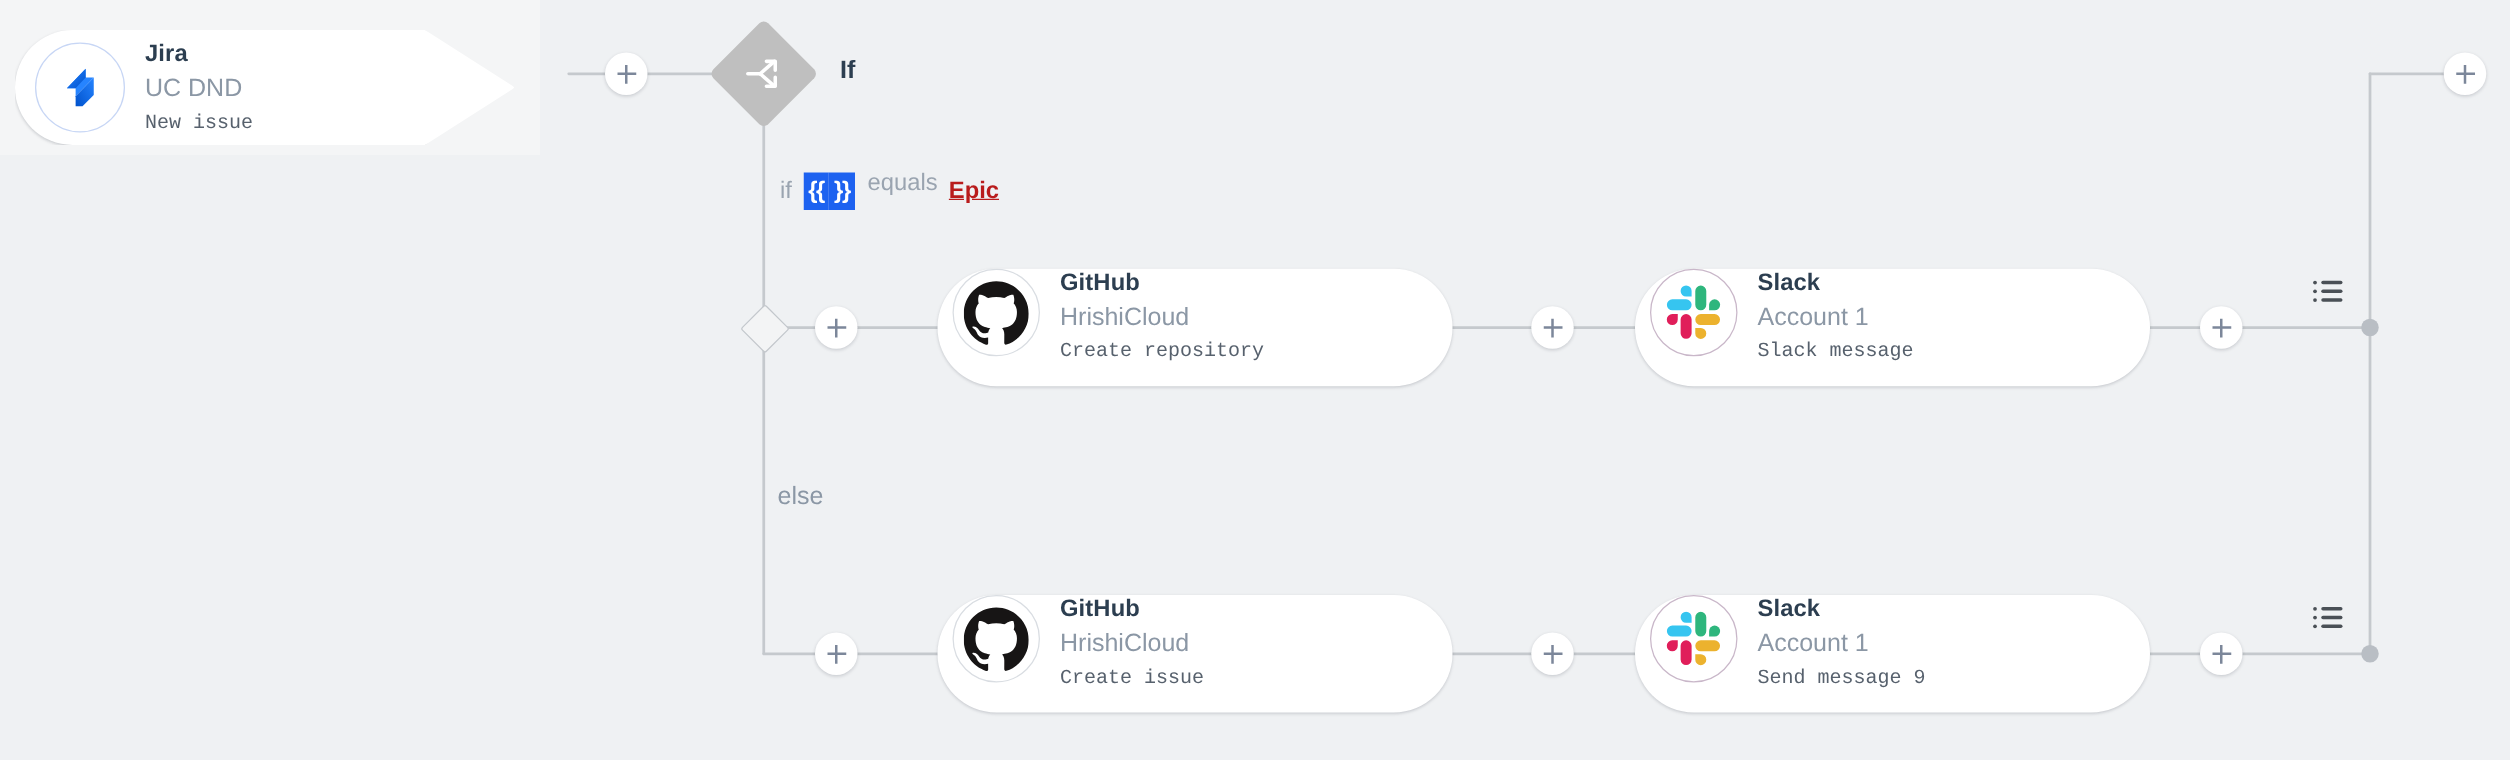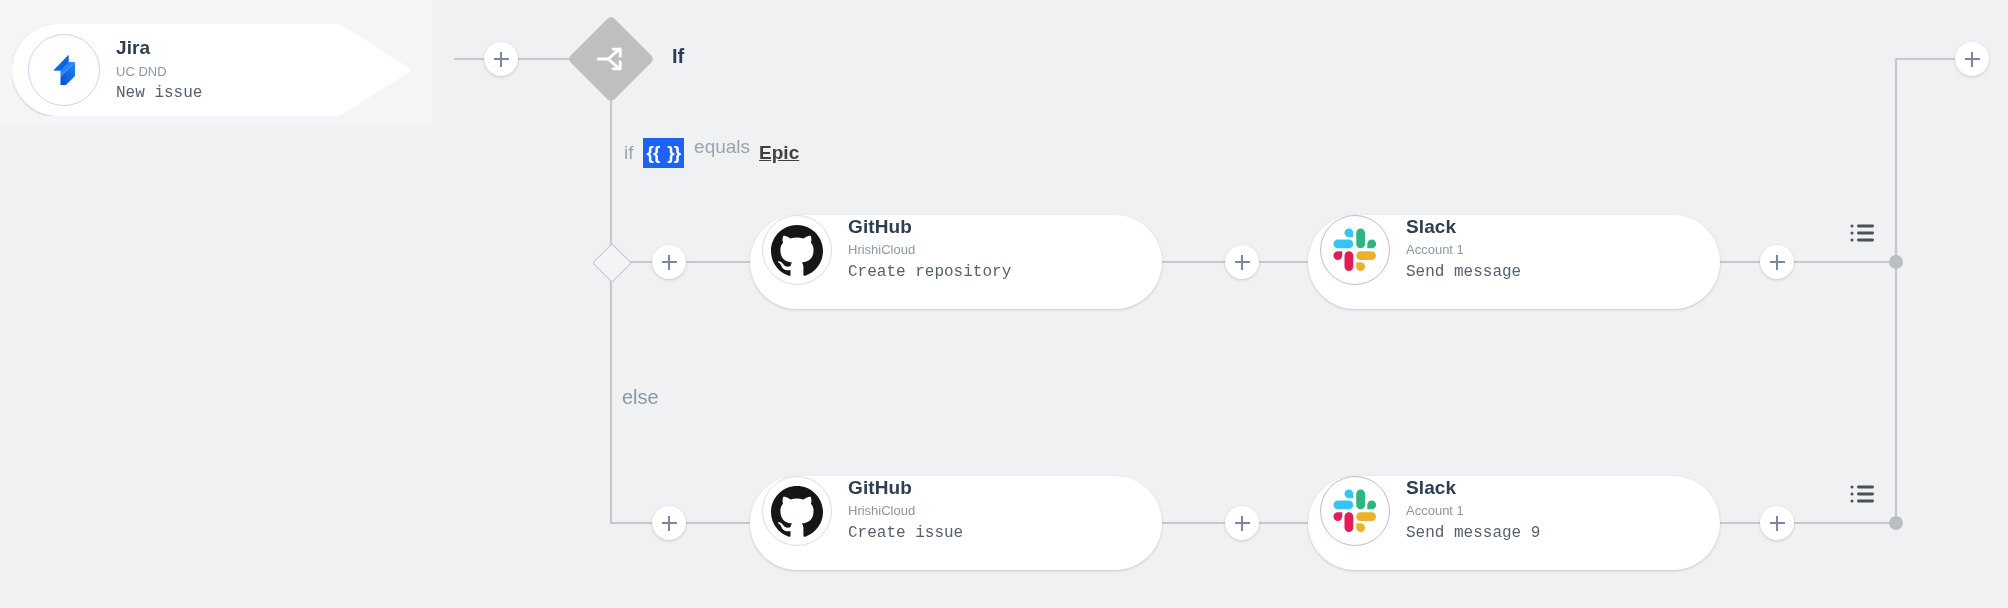--- a/index.html
+++ b/index.html
@@ -94,21 +94,21 @@
     line-height: 1.28;
     min-width: 0;
   }
   .node-title {
     font-size: 19px;
     font-weight: 700;
     color: #2c3e50;
     letter-spacing: .1px;
   }
   .node-sub {
-    font-size: 13px;
+    font-size: 20px;
     color: #8b97a5;
     margin-top: 3px;
   }
   .node-op {
     font-size: 16px;
     color: #57616d;
     margin-top: 3px;
     font-family: Liberation Mono, monospace;
   }
 
@@ -206,21 +206,21 @@
     font-weight: 700;
     padding: 4px 5px;
     display: inline-flex;
     align-items: center;
   }
   .cond-op {
     color: #9aa4b0;
     margin: 0 9px 12px 10px;
   }
   .cond-val {
-    color: #404040;
+    color: #b91c1c;
     font-weight: 700;
     text-decoration: underline;
   }
 
   
   .list-icon {
     position: absolute;
     width: 26px; height: 22px;
     cursor: pointer;
   }
@@ -346,21 +346,21 @@
           <path d="M42.1 19.5a5.4 5.4 0 1 1 5.4 5.4h-5.4v-5.4z" fill="#2eb67d"></path>
           <path d="M39.3 19.5a5.4 5.4 0 0 1-10.8 0V6a5.4 5.4 0 1 1 10.8 0v13.5z" fill="#2eb67d"></path>
           <path d="M33.9 42.1a5.4 5.4 0 1 1-5.4 5.4v-5.4h5.4z" fill="#ecb22e"></path>
           <path d="M33.9 39.3a5.4 5.4 0 0 1 0-10.8h13.5a5.4 5.4 0 1 1 0 10.8H33.9z" fill="#ecb22e"></path>
         </g>
       </svg>
     </div>
     <div class="node-text">
       <div class="node-title">Slack</div>
       <div class="node-sub">Account 1</div>
-      <div class="node-op">Send message</div>
+      <div class="node-op">Slack message</div>
     </div>
   </div>
 
   <div class="plus" style="left:1760px; top:245px;"></div>
 
   <div class="list-icon" style="left:1850px; top:222px;">
     <svg width="26" height="22" viewBox="0 0 26 22">
       <g fill="#4a5056">
         <circle cx="2" cy="4" r="1.5"></circle>
           <rect x="7" y="2.6" width="17" height="2.8" rx="1.4"></rect>

